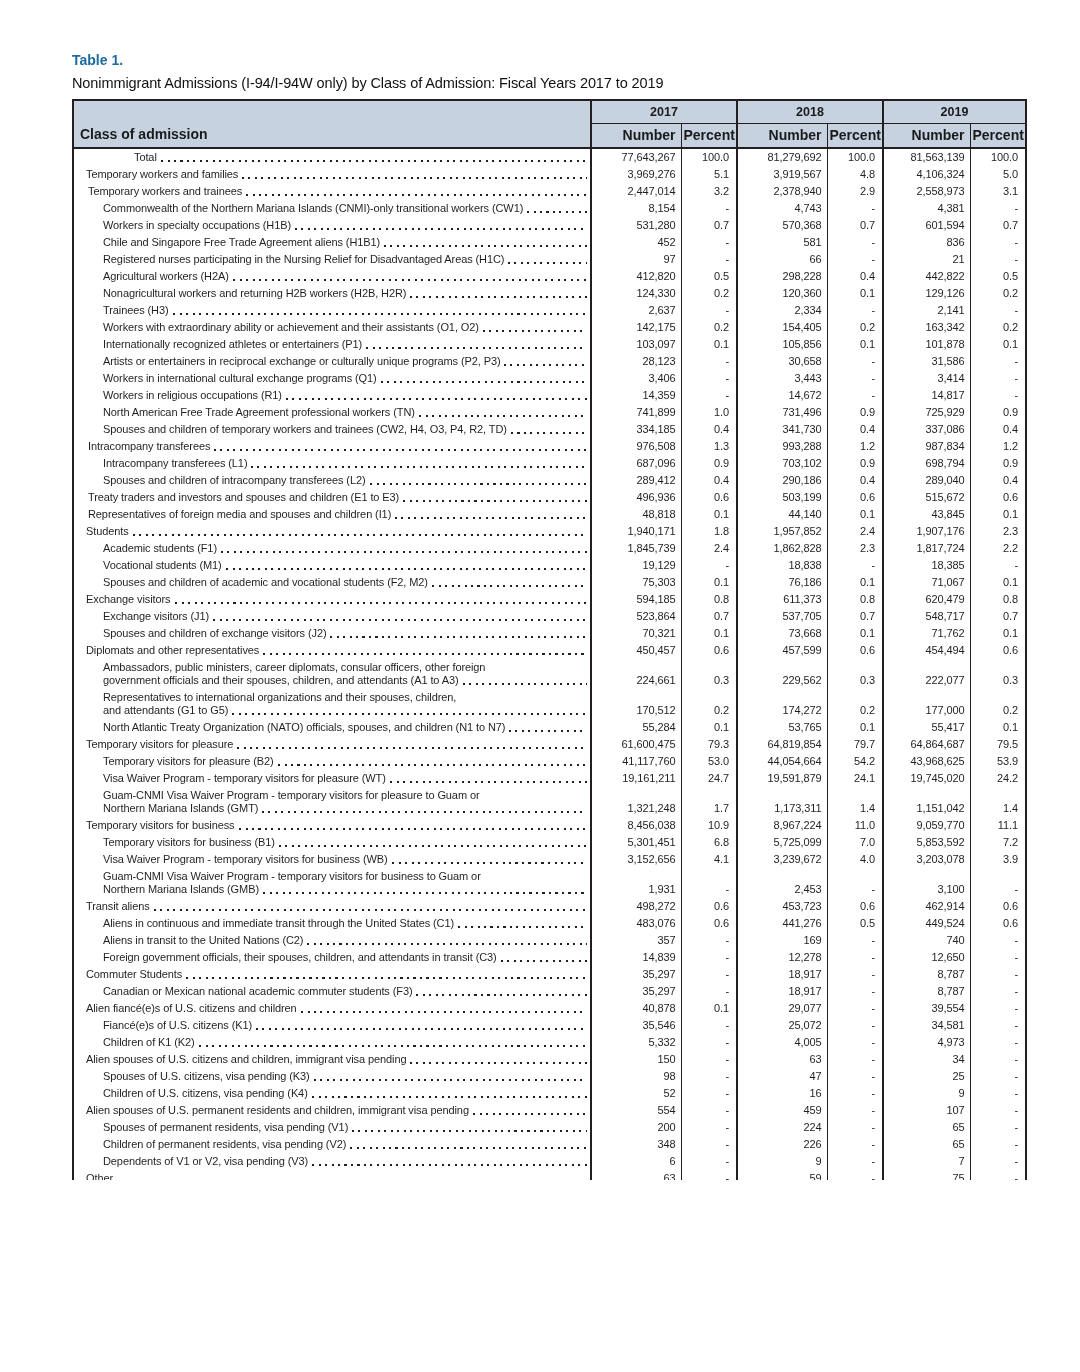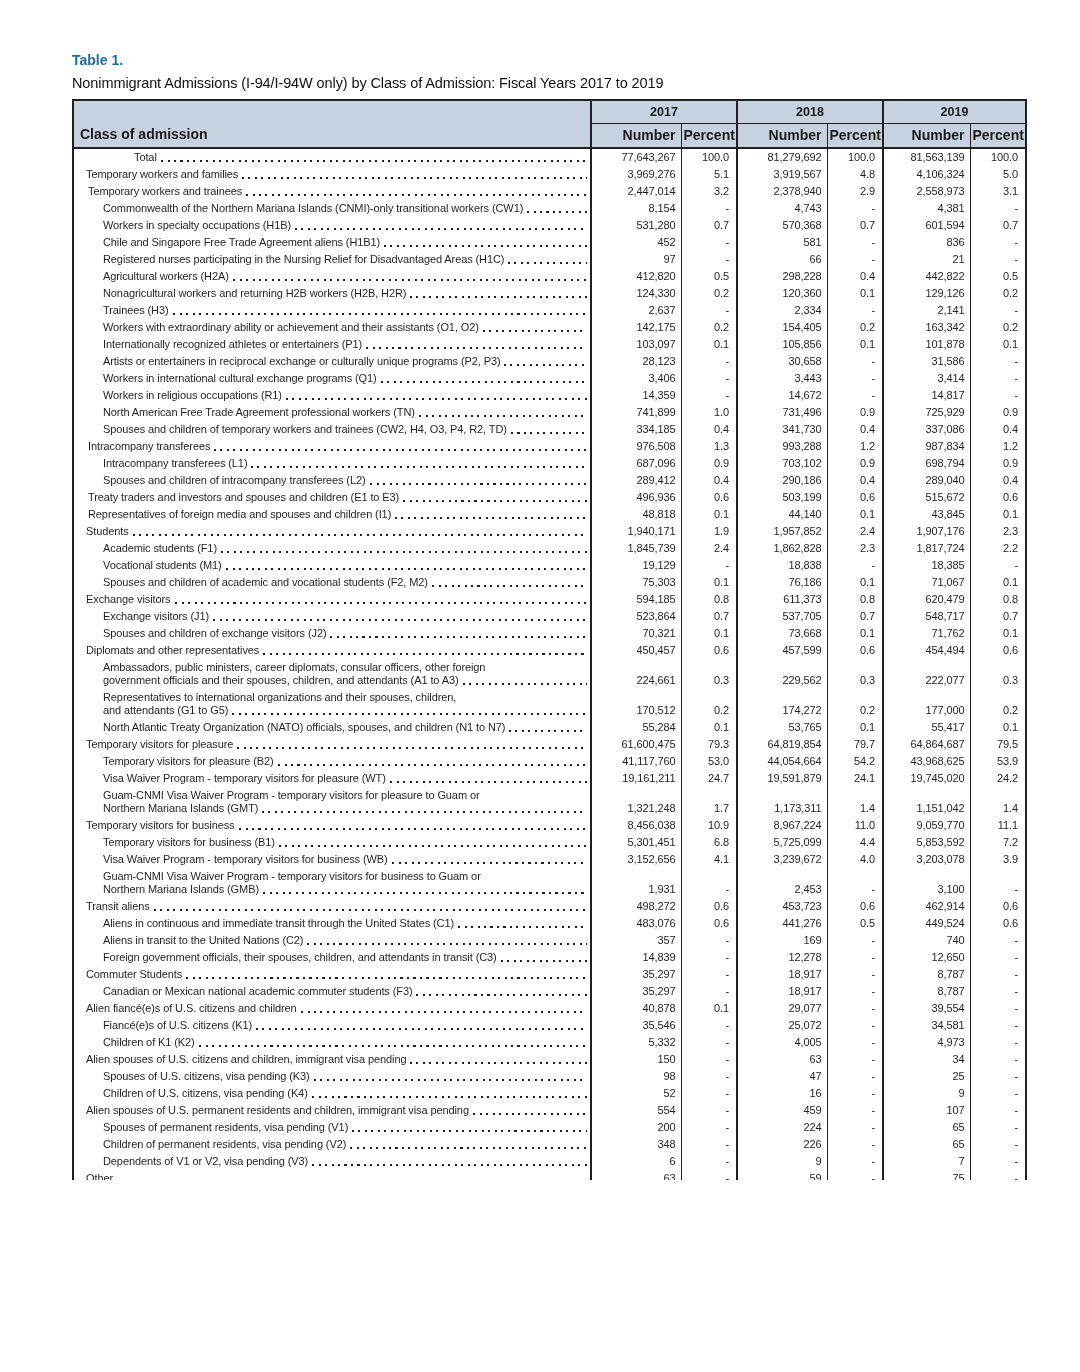--- a/index.html
+++ b/index.html
@@ -462,21 +462,21 @@
     <td class="val pct bl1">0.1</td>
   </tr>
           <tr>
     <td class="lbl ind-0">
       <div class="llast">
                 <span class="txt">Students</span>
                 <span class="leader"></span>
               </div>
     </td>
     <td class="val num bl2">1,940,171</td>
-    <td class="val pct bl1">1.9</td>
+    <td class="val pct bl1">1.8</td>
     <td class="val num bl2">1,957,852</td>
     <td class="val pct bl1">2.4</td>
     <td class="val num bl2">1,907,176</td>
     <td class="val pct bl1">2.3</td>
   </tr>
           <tr>
     <td class="lbl ind-2">
       <div class="llast">
                 <span class="txt">Academic students (F1)</span>
                 <span class="leader"></span>
@@ -691,21 +691,21 @@
           <tr>
     <td class="lbl ind-2">
       <div class="llast">
                 <span class="txt">Temporary visitors for business (B1)</span>
                 <span class="leader"></span>
               </div>
     </td>
     <td class="val num bl2">5,301,451</td>
     <td class="val pct bl1">6.8</td>
     <td class="val num bl2">5,725,099</td>
-    <td class="val pct bl1">4.4</td>
+    <td class="val pct bl1">7.0</td>
     <td class="val num bl2">5,853,592</td>
     <td class="val pct bl1">7.2</td>
   </tr>
           <tr>
     <td class="lbl ind-2">
       <div class="llast">
                 <span class="txt">Visa Waiver Program - temporary visitors for business (WB)</span>
                 <span class="leader"></span>
               </div>
     </td>

